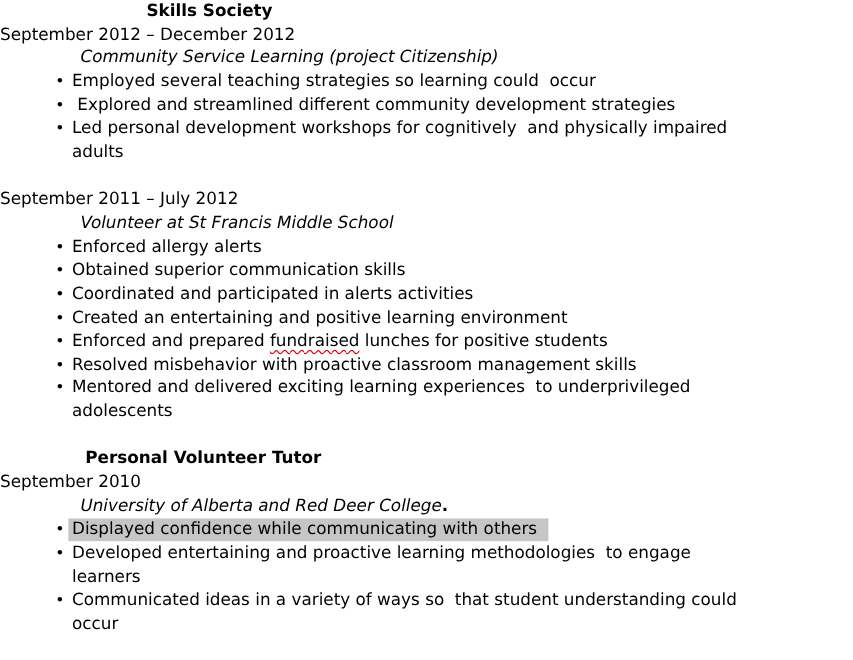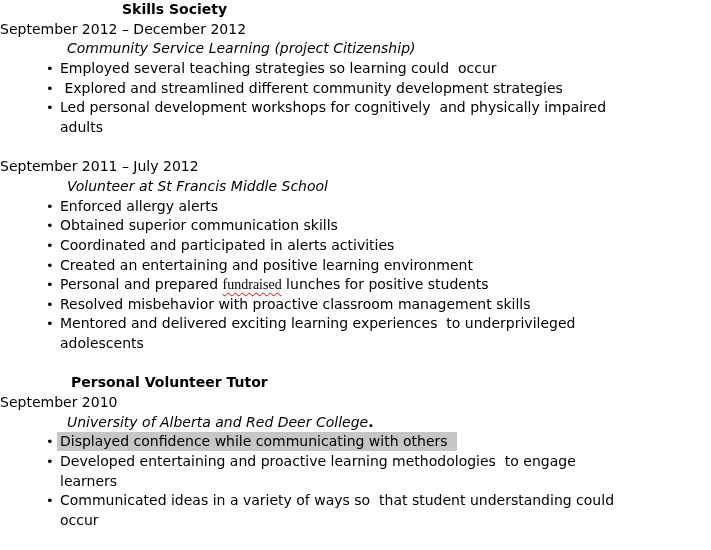--- a/index.html
+++ b/index.html
@@ -37,21 +37,20 @@
   }
   .seg-normal { }
   .seg-italic { font-style: italic; }
   .seg-bold { font-weight: bold; }
   .seg-misspelled {
     text-decoration-line: underline;
     text-decoration-style: wavy;
     text-decoration-color: #e00000;
     text-decoration-thickness: 1px;
     text-underline-offset: 3px;
-    font-family: Liberation Serif, serif;
   }
   .seg-highlighted {
     background: #c6c6c6;
     padding: 1px 9px 2px 3px;
     margin-left: -3px;
   }
 </style>
 </head>
 <body style="background: rgb(255, 255, 255);">
 
@@ -69,21 +68,21 @@
         </ul>
       </section>
       <section class="section">
         <div class="date">September 2011 – July 2012</div>
         <div class="subtitle"><span class="seg-italic">Volunteer at St Francis Middle School</span></div>
         <ul class="bullets">
           <li><span class="seg-normal">Enforced allergy alerts</span></li>
           <li><span class="seg-normal">Obtained superior communication skills</span></li>
           <li><span class="seg-normal">Coordinated and participated in alerts activities</span></li>
           <li><span class="seg-normal">Created an entertaining and positive learning environment</span></li>
-          <li><span class="seg-normal">Personal and prepared </span><span class="seg-misspelled" style="text-decoration-color: rgb(224, 0, 0);">fundraised</span><span class="seg-normal"> lunches for positive students</span></li>
+          <li><span class="seg-normal">Enforced and prepared </span><span class="seg-misspelled" style="text-decoration-color: rgb(224, 0, 0);">fundraised</span><span class="seg-normal"> lunches for positive students</span></li>
           <li><span class="seg-normal">Resolved misbehavior with proactive classroom management skills</span></li>
           <li><span class="seg-normal">Mentored and delivered exciting learning experiences  to underprivileged
 adolescents</span></li>
         </ul>
       </section>
       <section class="section">
         <div class="title">Personal Volunteer Tutor</div>
         <div class="date">September 2010</div>
         <div class="subtitle"><span class="seg-italic">University of Alberta and Red Deer College</span><span class="seg-bold">.</span></div>
         <ul class="bullets">

